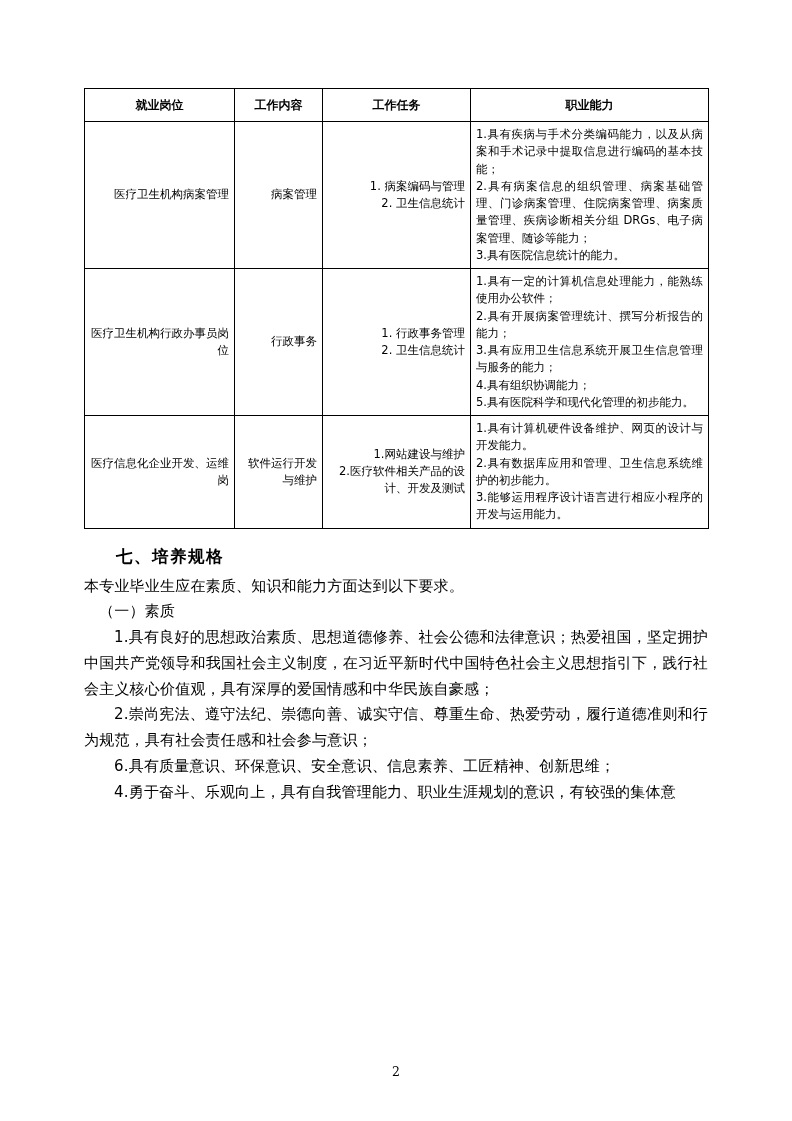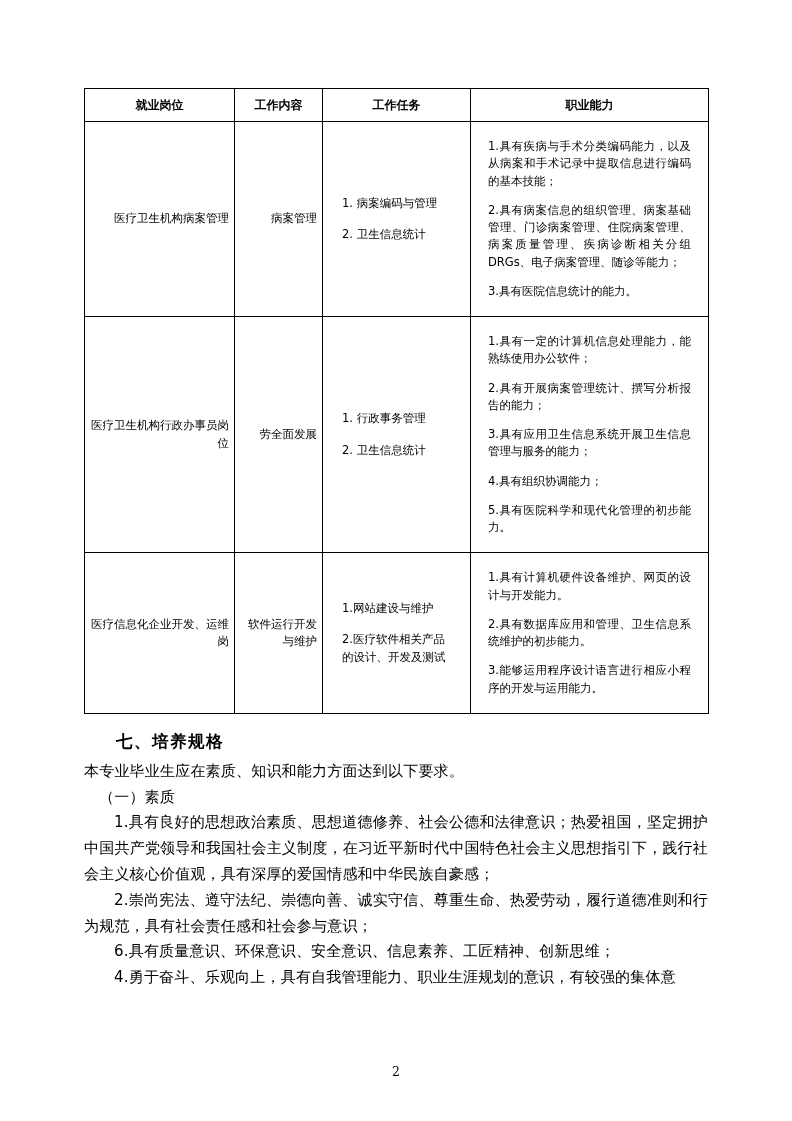--- a/index.html
+++ b/index.html
@@ -48,24 +48,25 @@
   .col3 { width: 148px; }
   .col4 { width: 238px; }
 
   td.c-center {
     text-align: right;
   }
   td.c-left {
     text-align: left;
   }
   .tasks p {
-    margin: 14px;
+    margin: 0;
+    text-align: right;
   }
   .abil p {
-    margin: 12px;
+    margin: 0;
     text-align: justify;
   }
 
   
   h2.section {
     font-family: "DejaVu Serif", "Liberation Serif", serif;
     font-size: 16.5px;
     font-weight: bold;
     margin: 17px 0 6px 0;
     padding-left: 32px;
@@ -127,21 +128,21 @@
           <p>2. 卫生信息统计</p>
         </td>
         <td class="c-left abil">
           <p>1.具有疾病与手术分类编码能力，以及从病案和手术记录中提取信息进行编码的基本技能；</p>
           <p>2.具有病案信息的组织管理、病案基础管理、门诊病案管理、住院病案管理、病案质量管理、疾病诊断相关分组 DRGs、电子病案管理、随诊等能力；</p>
           <p>3.具有医院信息统计的能力。</p>
         </td>
       </tr>
       <tr>
         <td class="c-center">医疗卫生机构行政办事员岗位</td>
-        <td class="c-center">劳全面发展</td>
+        <td class="c-center">行政事务</td>
         <td class="c-left tasks">
           <p>1. 行政事务管理</p>
           <p>2. 卫生信息统计</p>
         </td>
         <td class="c-left abil">
           <p>1.具有一定的计算机信息处理能力，能熟练使用办公软件；</p>
           <p>2.具有开展病案管理统计、撰写分析报告的能力；</p>
           <p>3.具有应用卫生信息系统开展卫生信息管理与服务的能力；</p>
           <p>4.具有组织协调能力；</p>
           <p>5.具有医院科学和现代化管理的初步能力。</p>

